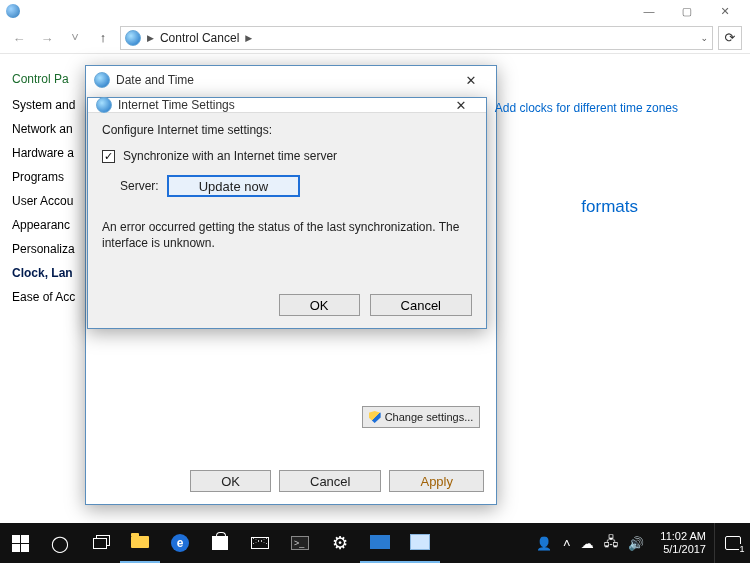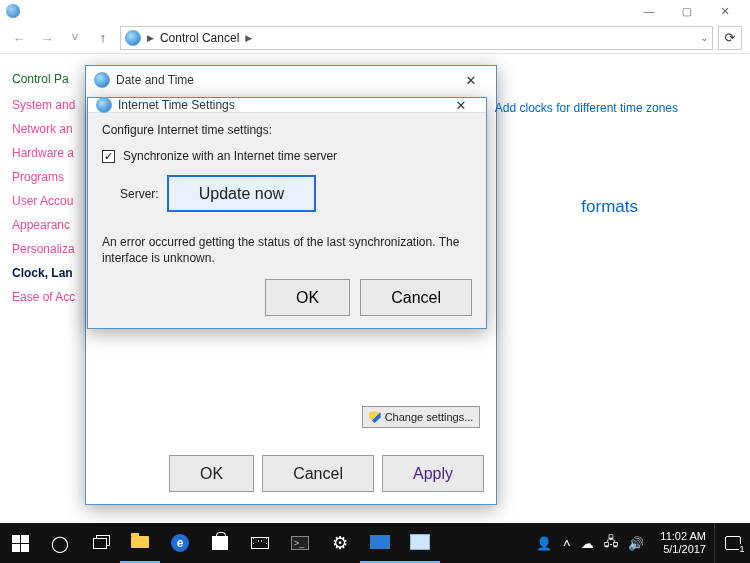--- a/index.html
+++ b/index.html
@@ -20,38 +20,38 @@
   .bc-car{color:#555;font-size:9px;padding:0 2px;}
   .bc-dd{ margin-left:auto; font-size:9px; color:#555;}
   .refresh{ width:24px;height:24px;border:1px solid #ccc;display:flex;align-items:center;justify-content:center;font-size:13px;color:#333;margin-left:-1px;}
   .search{ width:190px;height:24px;border:1px solid #ccc;display:flex;align-items:center;padding:0 6px;font-size:12px;color:#777;}
   .search .mag{margin-left:auto;color:#555;}
 
   
   .cp-body{ display:flex; height:calc(100% - 54px - 40px); }
   .sidebar{ width:95px; padding:18px 0 0 12px; font-size:12px; overflow:hidden;}
   .cp-head{ color:#1a6b2c; font-size:12px; margin-bottom:12px; white-space:nowrap;}
-  .sidelink{ color:#ec4899; margin-bottom:10px; cursor:pointer; white-space:nowrap;}
+  .sidelink{ color:#000000; margin-bottom:10px; cursor:pointer; white-space:nowrap;}
   .sidelink.bold{ color:#001a4d; font-weight:bold;}
   .main{ flex:1; position:relative; }
 
   
   .dlg{ position:absolute; background:#fff; border:1px solid #5a8ebd; box-shadow:0 4px 18px rgba(0,0,0,.35);}
   .dlg-dt{ left:85px; top:65px; width:412px; height:440px; }
   .dlg-title{ height:28px; display:flex; align-items:center; padding:0 8px; font-size:12px; color:#333;}
   .dlg-title .globe{margin-right:6px;}
   .dlg-close{ margin-left:auto; width:34px;height:20px;display:flex;align-items:center;justify-content:center;color:#333;font-size:13px;}
   .dlg-body{ padding:0 10px 8px; font-size:12px; color:#222; position:absolute; inset:28px 0 0 0;}
   .dt-seealso{ color:#0066cc; position:absolute; right:-182px; top:7px; font-size:12px;}
   .dt-seealso2{ color:#0066cc; position:absolute; right:-142px; top:103px; font-size:17px;}
   .dt-change{ position:absolute; bottom:76px; right:16px; height:22px; width:118px; border:1px solid #999; background:#eaeaea; font-size:11px; display:flex; align-items:center; justify-content:center; gap:4px;}
   .shield{ width:12px;height:12px;background:linear-gradient(135deg,#ffd24d 50%,#1e6fd8 50%);clip-path:polygon(50% 0,100% 15%,100% 55%,50% 100%,0 55%,0 15%);}
   .dt-btnrow{ position:absolute; bottom:12px; right:12px; display:flex; gap:8px;}
-  .wbtn{ height:37px; min-width:72px; padding:0 30px; border:1px solid #999; background:#eaeaea; font-size:16px; display:flex; align-items:center; justify-content:center;}
-  .wbtn.dis{ color:#4c1d95;}
+  .wbtn{ height:22px; min-width:72px; padding:0 30px; border:1px solid #999; background:#eaeaea; font-size:13px; display:flex; align-items:center; justify-content:center;}
+  .wbtn.dis{ color:#a16207;}
   .wbtn.primary{ border:2px solid #1e6fd8; background:#e8f1fb;}
 
   
   .dlg-it{ left:87px; top:97px; width:400px; height:232px; z-index:5; background:#f0f0f0; }
   .it-title{ height:15px; display:flex; align-items:center; padding:0 8px; font-size:12px; color:#333; background:#fff; border-bottom:1px solid #ddd;}
   .it-title .globe{margin-right:6px;}
   .it-body{ padding:10px 14px; font-size:12px; color:#222;}
   .it-row{ display:flex; align-items:center; gap:8px; margin-top:12px;}
   .chk{ width:13px;height:13px;border:1px solid #333;display:inline-flex;align-items:center;justify-content:center;font-size:11px;line-height:1;background:#fff;color:#000;}
   .combo{ width:172px;height:21px;border:1px solid #7a7a7a;background:#fff;display:flex;align-items:center;padding:0 4px;font-size:12px;}

